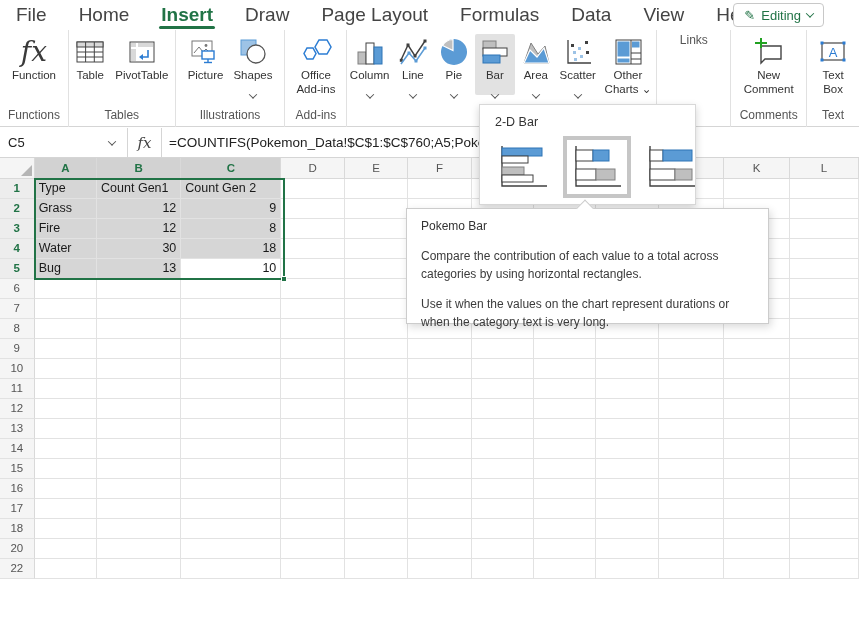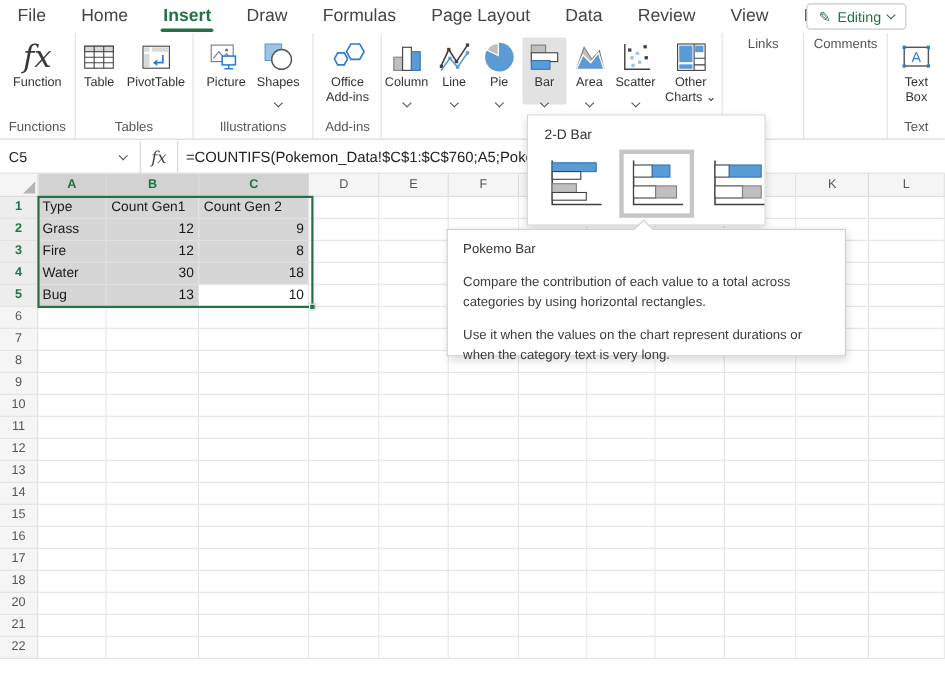--- a/index.html
+++ b/index.html
@@ -2,21 +2,21 @@
 <html><head>
 <meta charset="utf-8">
 <style>
   * { margin:0; padding:0; box-sizing:border-box; }
   html,body { background:#fff; }
   body { font-family:"Liberation Sans", sans-serif; color:#333; }
   .app { position:relative; width:859px; height:617px; overflow:hidden; background:#fff; }
 
   
   .menubar { position:absolute; left:0; top:0; width:859px; height:30px; display:flex; align-items:center; background:#fff; }
-  .menutab { position:relative; padding:0 16px; font-size:16px; color:#444; height:30px; line-height:30px; cursor:default; white-space:nowrap; }
+  .menutab { position:relative; padding:0 16px; font-size:19px; color:#444; height:30px; line-height:30px; cursor:default; white-space:nowrap; }
   .menutab.active { color:#217346; font-weight:bold; }
   .menutab.active::after { content:""; position:absolute; left:14px; right:14px; bottom:1px; height:3px; background:#217346; border-radius:2px; }
   .editing-btn { position:absolute; right:35px; top:3px; height:24px; display:flex; align-items:center; gap:6px; border:1px solid #c8c8c8; border-radius:4px; padding:0 10px; color:#217346; font-size:13px; background:#fff; }
   .editing-btn .pencil { font-size:13px; }
   .chev { display:inline-block; width:6px; height:6px; border-right:1.4px solid #555; border-bottom:1.4px solid #555; transform:rotate(45deg) translate(-1px,-1px); }
   .chev.green { border-color:#217346; }
 
   
   .ribbon { position:absolute; left:0; top:30px; width:859px; height:97px; background:#fff; border-bottom:1px solid #d5d5d5; display:flex; }
   .rgroup { position:relative; height:97px; border-right:1px solid #e1e1e1; display:flex; flex-direction:column; }
@@ -70,24 +70,23 @@
 <body>
 
 <div class="app">
 
   <div class="menubar">
     <div id="menu-tabs" style="display:flex;">
         <div class="menutab">File</div>
         <div class="menutab">Home</div>
         <div class="menutab active">Insert</div>
         <div class="menutab">Draw</div>
+        <div class="menutab">Page Layout</div>
         <div class="menutab">Formulas</div>
-        <div class="menutab">Page Layout</div>
         <div class="menutab">Data</div>
-        <div class="menutab">Review</div>
         <div class="menutab">View</div>
         <div class="menutab">Help</div>
       </div>
     <div class="editing-btn">
       <span class="pencil">✎</span>
       <span>Editing</span>
       <span class="chev green"></span>
     </div>
   </div>
 
@@ -274,20 +273,33 @@
         </div>
       </div>
       <div class="rglabel"></div>
     </div>
 
     <div class="rgroup" style="width:74px">
       <div class="rglabel">Links</div>
     </div>
 
     <div class="rgroup" style="width:76px">
+      <div class="rbuttons">
+        <div class="rbtn">
+          <span class="ric">
+            <svg width="32" height="28" viewBox="0 0 32 28">
+                <path d="M8 8 H28 V21 H12 L8 25 V21 H8 Z" fill="#fff" stroke="#444" stroke-width="1.4"></path>
+                <line x1="8" y1="8" x2="8" y2="2" stroke="#21a121" stroke-width="2"></line>
+                <line x1="2" y1="8" x2="14" y2="8" stroke="#21a121" stroke-width="2" transform="translate(0,-3)"></line>
+                <line x1="8" y1="0" x2="8" y2="10" stroke="#21a121" stroke-width="2"></line>
+              </svg>
+          </span>
+          <span class="rlabel" style="width:60px">New Comment</span>
+        </div>
+      </div>
       <div class="rglabel">Comments</div>
     </div>
 
     <div class="rgroup" style="width:52px; border-right:none">
       <div class="rbuttons">
         <div class="rbtn">
           <span class="ric">
             <svg width="32" height="28" viewBox="0 0 32 28">
                 <rect x="5" y="5" width="22" height="17" fill="#fff" stroke="#555" stroke-width="1.3"></rect>
                 <text x="16" y="18.5" text-anchor="middle" font-size="13" font-family="Liberation Sans, sans-serif" fill="#2b7cd3">A</text>
@@ -608,35 +620,20 @@
         <div class="cell" style="width: 64px;"></div>
         <div class="cell" style="width: 64px;"></div>
         <div class="cell" style="width: 63px;"></div>
         <div class="cell" style="width: 63px;"></div>
         <div class="cell" style="width: 63px;"></div>
         <div class="cell" style="width: 66px;"></div>
         <div class="cell" style="width: 66px;"></div>
         <div class="cell" style="width: 70px;"></div>
       </div>
       <div class="sheetrow">
-        <div class="rowhdr" style="width: 35px;">21</div>
-        <div class="cell" style="width: 63px;"></div>
-        <div class="cell" style="width: 85px;"></div>
-        <div class="cell" style="width: 101px;"></div>
-        <div class="cell" style="width: 64px;"></div>
-        <div class="cell" style="width: 64px;"></div>
-        <div class="cell" style="width: 64px;"></div>
-        <div class="cell" style="width: 63px;"></div>
-        <div class="cell" style="width: 63px;"></div>
-        <div class="cell" style="width: 63px;"></div>
-        <div class="cell" style="width: 66px;"></div>
-        <div class="cell" style="width: 66px;"></div>
-        <div class="cell" style="width: 70px;"></div>
-      </div>
-      <div class="sheetrow">
         <div class="rowhdr" style="width: 35px;">22</div>
         <div class="cell" style="width: 63px;"></div>
         <div class="cell" style="width: 85px;"></div>
         <div class="cell" style="width: 101px;"></div>
         <div class="cell" style="width: 64px;"></div>
         <div class="cell" style="width: 64px;"></div>
         <div class="cell" style="width: 64px;"></div>
         <div class="cell" style="width: 63px;"></div>
         <div class="cell" style="width: 63px;"></div>
         <div class="cell" style="width: 63px;"></div>

